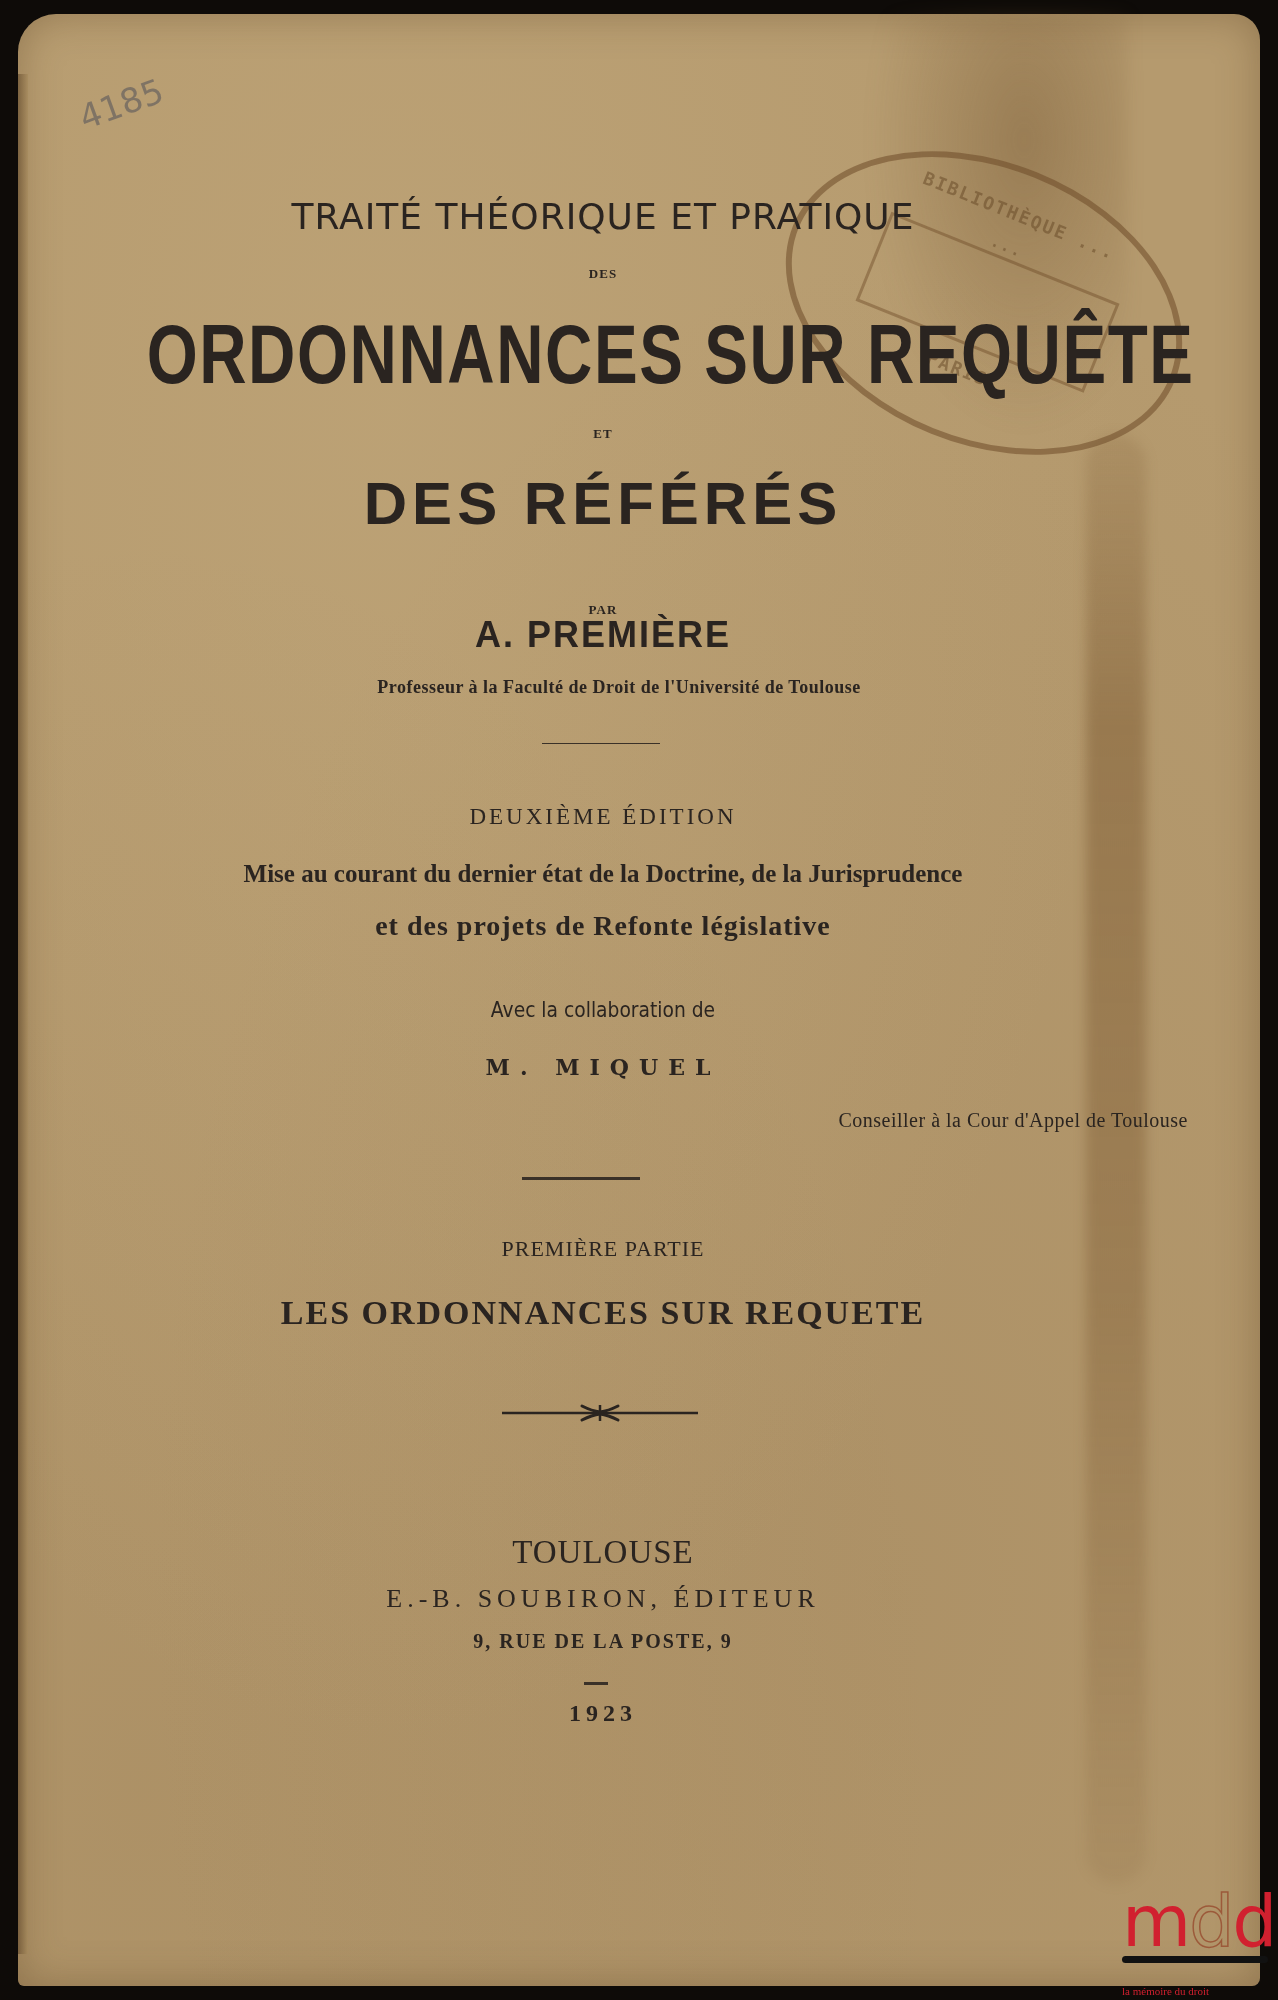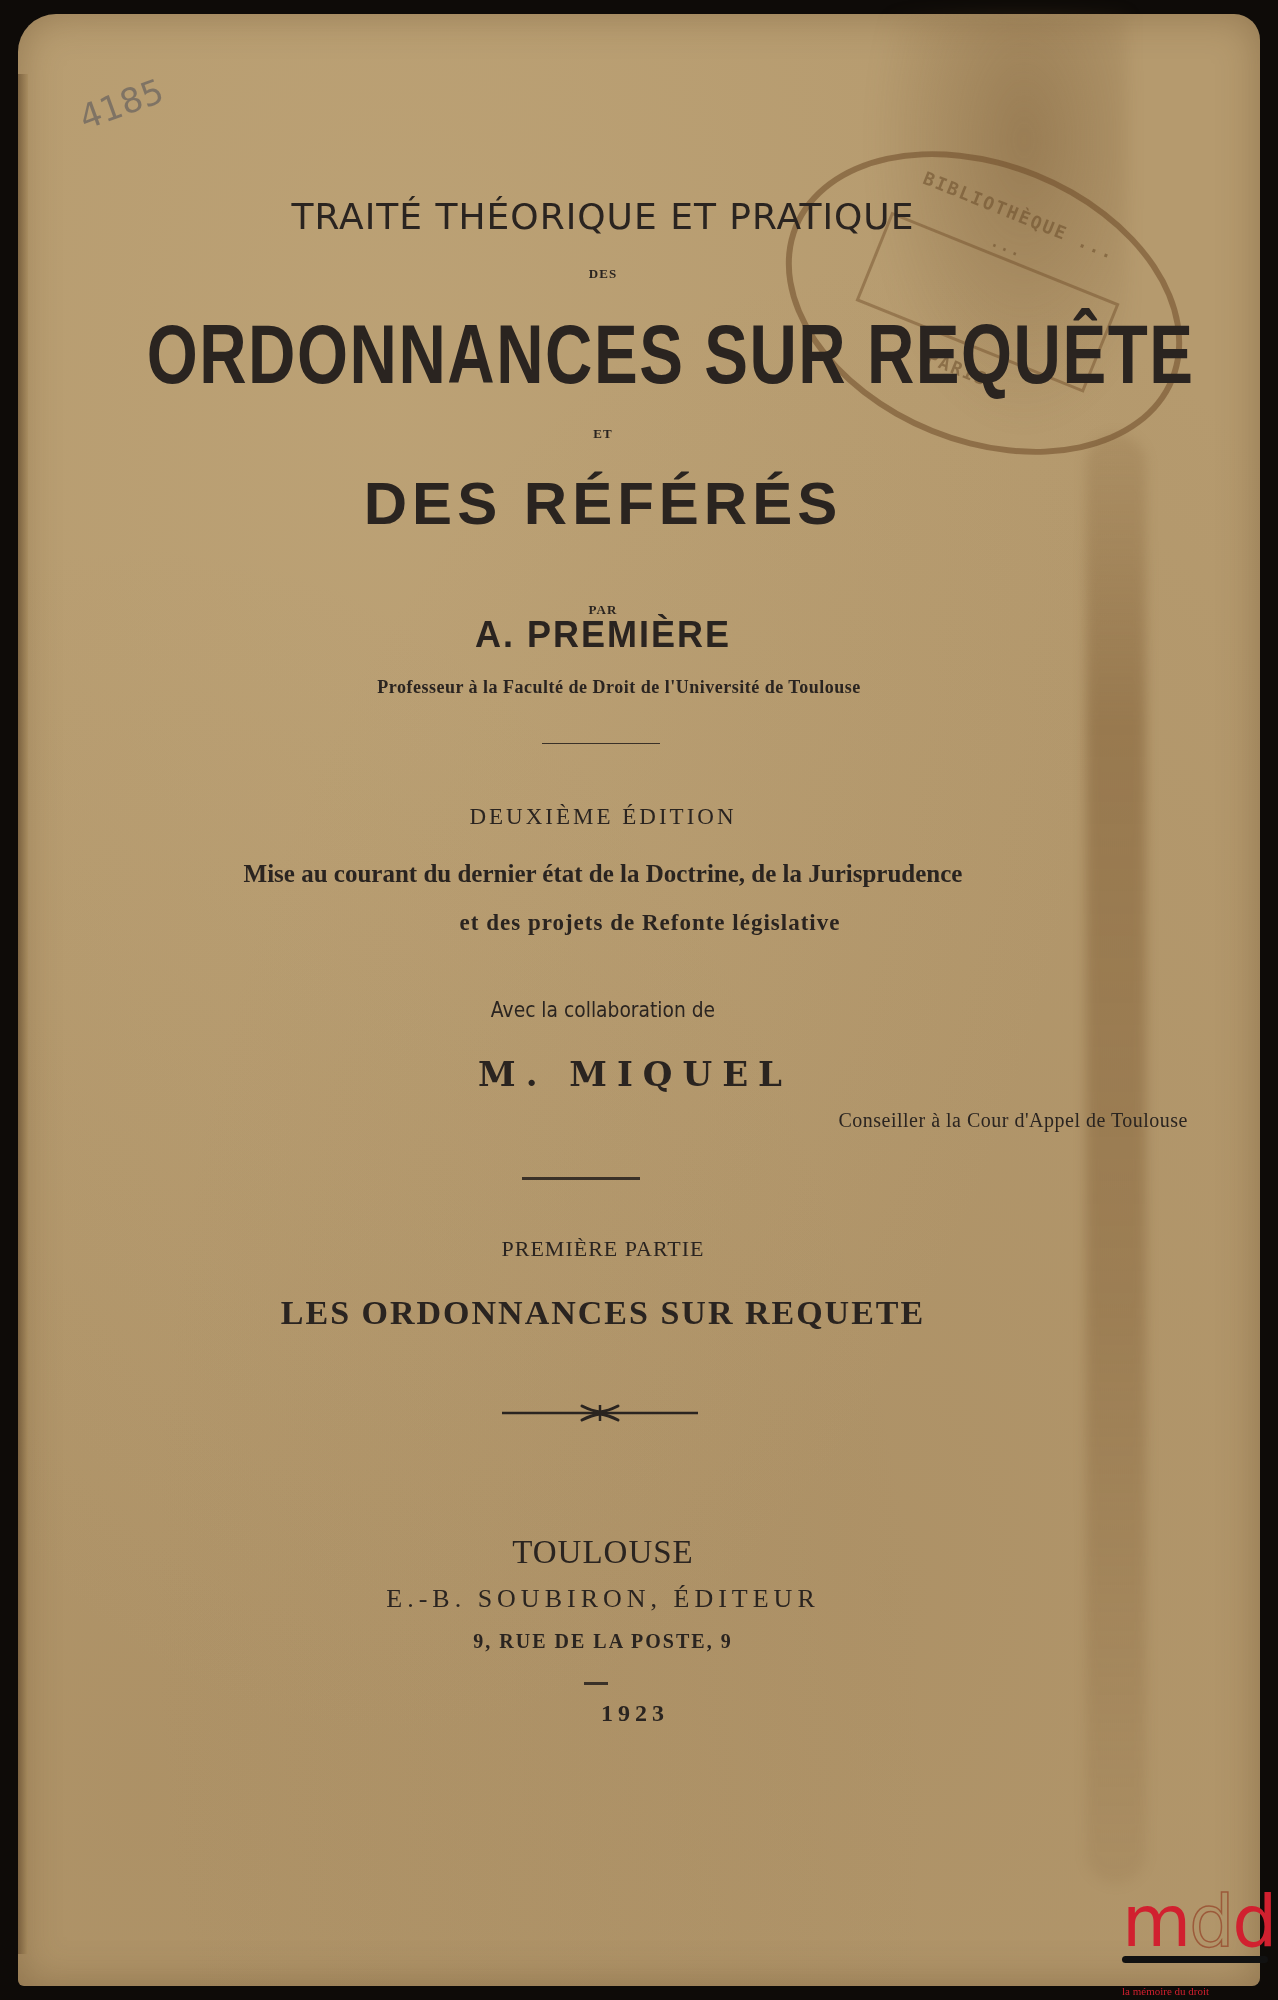--- a/index.html
+++ b/index.html
@@ -60,33 +60,33 @@
   .t-ordonnances { top: 292px; font-family: "Liberation Sans", sans-serif; font-weight: bold; font-size: 84px; transform: scaleX(0.78); letter-spacing: 2px; }
   .t-et { top: 412px; }
   .t-referes { top: 455px; font-family: "Liberation Sans", sans-serif; font-weight: bold; font-size: 60px; letter-spacing: 5px; }
   .t-par { top: 552px; margin-top: 36px; }
   .t-author { top: 600px; font-family: "Liberation Sans", sans-serif; font-weight: bold; font-size: 36px; letter-spacing: 2px; }
   .t-author-role { top: 663px; font-family: "Liberation Serif", serif; font-weight: bold; font-size: 18px; letter-spacing: 0.5px; padding-left: 16px; }
   .rule { position: absolute; height: 2px; background: #3a3128; }
   .rule1 { left: 524px; top: 729px; width: 118px; height: 1px; }
   .t-edition { top: 790px; font-family: "Liberation Serif", serif; font-size: 23px; letter-spacing: 3px; }
   .t-mise { top: 846px; font-family: "Liberation Serif", serif; font-weight: bold; font-size: 25px; }
-  .t-projets { top: 896px; font-family: "Liberation Serif", serif; font-weight: bold; font-size: 23px; letter-spacing: 1px; margin-left: 47px; }
+  .t-projets { top: 896px; font-family: "Liberation Serif", serif; font-weight: bold; font-size: 28px; letter-spacing: 1px; }
   .t-avec { top: 983px; font-family: "DejaVu Sans", sans-serif; font-size: 22px; transform: scaleX(0.85); }
-  .t-miquel { top: 1040px; font-family: "DejaVu Serif", serif; font-weight: bold; font-size: 34px; letter-spacing: 10px; padding-left: 32px; }
+  .t-miquel { top: 1040px; font-family: "DejaVu Serif", serif; font-weight: bold; font-size: 22px; letter-spacing: 10px; }
   .t-conseiller { top: 1095px; font-family: "Liberation Serif", serif; font-size: 20px; letter-spacing: 0.5px; text-align: right; }
   .rule2 { left: 504px; top: 1163px; width: 118px; height: 3px; }
   .t-partie { top: 1222px; font-family: "Liberation Serif", serif; font-size: 22px; letter-spacing: 1px; }
   .t-les { top: 1280px; font-family: "Liberation Serif", serif; font-weight: bold; font-size: 34px; letter-spacing: 2px; }
   .ornament { position: absolute; left: 484px; top: 1388px; width: 196px; height: 22px; }
   .t-toulouse { top: 1520px; font-family: "Liberation Serif", serif; font-size: 33px; letter-spacing: 1px; }
   .t-editeur { top: 1570px; font-family: "Liberation Serif", serif; font-size: 26px; letter-spacing: 5px; }
   .t-rue { top: 1616px; font-family: "Liberation Serif", serif; font-weight: bold; font-size: 20px; letter-spacing: 2px; }
   .rule3 { left: 566px; top: 1668px; width: 24px; height: 3px; }
-  .t-year { top: 1686px; font-family: "Liberation Serif", serif; font-weight: bold; font-size: 24px; letter-spacing: 5px; padding-left: 32px; }
+  .t-year { top: 1686px; font-family: "Liberation Serif", serif; font-weight: bold; font-size: 24px; letter-spacing: 5px; }
   .logo { position: absolute; left: 1122px; top: 1896px; width: 150px; height: 104px; }
   .logo-mark { font-family: "DejaVu Sans", sans-serif; font-size: 71px; color: #d1202f; line-height: 52px; letter-spacing: -2px; }
   .logo-mark .d2 { color: transparent; -webkit-text-stroke: 1.5px #9c5a3a; }
   .logo-bar { width: 146px; height: 7px; background: #111; border-radius: 4px; margin-top: 8px; }
   .logo-tag { font-family: Liberation Serif, serif; font-size: 11px; color: #d1202f; margin-top: 22px; white-space: nowrap; }
 </style>
 </head>
 <body>
 
 <div class="page">

